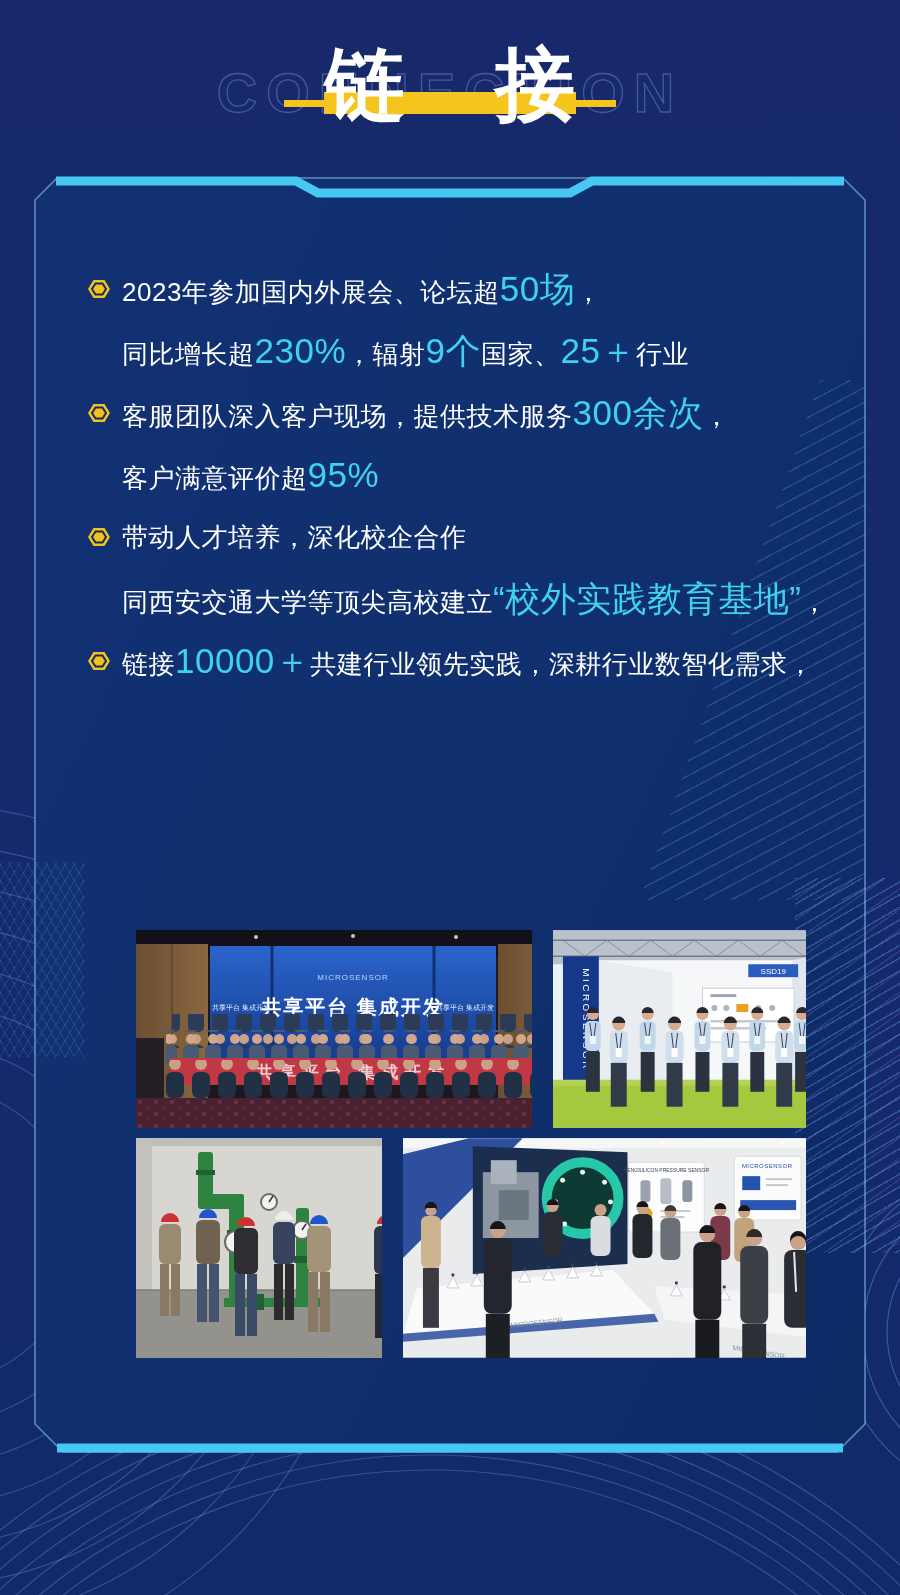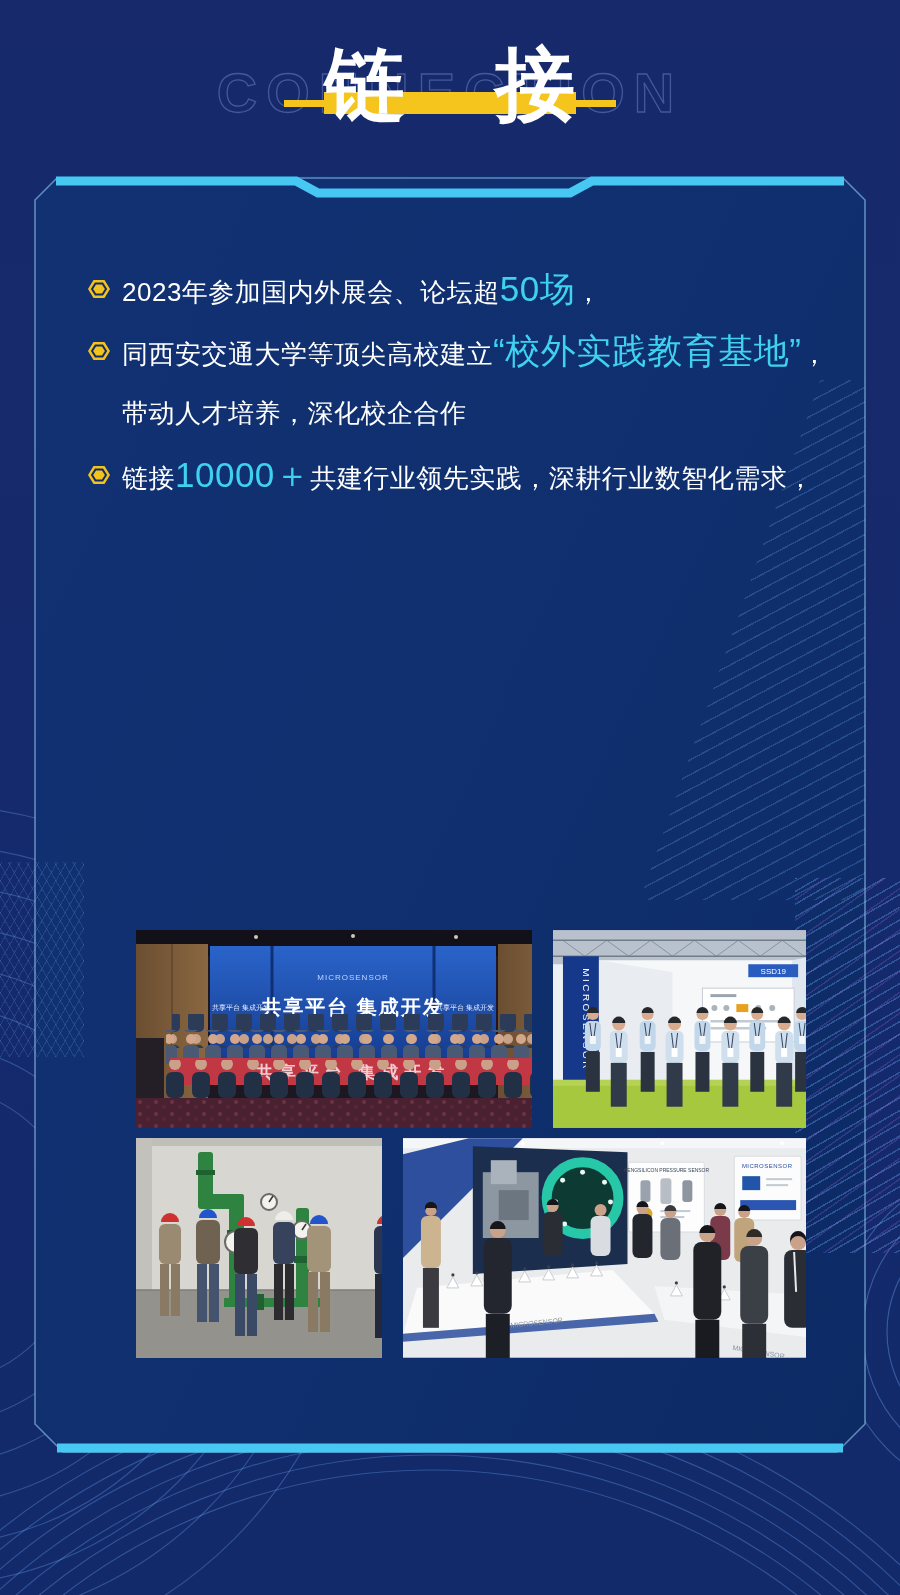--- a/index.html
+++ b/index.html
@@ -104,30 +104,41 @@
   </div>
 
   <div class="bullet-list">
       <div class="bullet-item">
         <span class="hex"><svg width="22" height="20" viewBox="0 0 22 20">
             <polygon points="5.5,1 16.5,1 22,10 16.5,19 5.5,19 0,10" fill="#F2C31D"></polygon>
             <polygon points="7.5,4.5 14.5,4.5 18,10 14.5,15.5 7.5,15.5 4,10" fill="none" stroke="#142A66" stroke-width="2"></polygon>
           </svg></span>
         <div>
           <div class="bline"><span class="seg">2023年参加国内外展会、论坛超</span><span class="seg hl">50场</span><span class="seg">，</span></div>
+          <div class="bline"><span class="seg">同比增长超</span><span class="seg hl">230%</span><span class="seg">，辐射</span><span class="seg hl">9个</span><span class="seg">国家、</span><span class="seg hl">25＋</span><span class="seg">行业</span></div>
         </div>
       </div>
       <div class="bullet-item">
         <span class="hex"><svg width="22" height="20" viewBox="0 0 22 20">
             <polygon points="5.5,1 16.5,1 22,10 16.5,19 5.5,19 0,10" fill="#F2C31D"></polygon>
             <polygon points="7.5,4.5 14.5,4.5 18,10 14.5,15.5 7.5,15.5 4,10" fill="none" stroke="#142A66" stroke-width="2"></polygon>
           </svg></span>
         <div>
+          <div class="bline"><span class="seg">客服团队深入客户现场，提供技术服务</span><span class="seg hl">300余次</span><span class="seg">，</span></div>
+          <div class="bline"><span class="seg">客户满意评价超</span><span class="seg hl">95%</span></div>
+        </div>
+      </div>
+      <div class="bullet-item">
+        <span class="hex"><svg width="22" height="20" viewBox="0 0 22 20">
+            <polygon points="5.5,1 16.5,1 22,10 16.5,19 5.5,19 0,10" fill="#F2C31D"></polygon>
+            <polygon points="7.5,4.5 14.5,4.5 18,10 14.5,15.5 7.5,15.5 4,10" fill="none" stroke="#142A66" stroke-width="2"></polygon>
+          </svg></span>
+        <div>
+          <div class="bline"><span class="seg">带动人才培养，深化校企合作</span></div>
           <div class="bline"><span class="seg">同西安交通大学等顶尖高校建立</span><span class="seg hl">“校外实践教育基地”</span><span class="seg">，</span></div>
-          <div class="bline"><span class="seg">带动人才培养，深化校企合作</span></div>
         </div>
       </div>
       <div class="bullet-item">
         <span class="hex"><svg width="22" height="20" viewBox="0 0 22 20">
             <polygon points="5.5,1 16.5,1 22,10 16.5,19 5.5,19 0,10" fill="#F2C31D"></polygon>
             <polygon points="7.5,4.5 14.5,4.5 18,10 14.5,15.5 7.5,15.5 4,10" fill="none" stroke="#142A66" stroke-width="2"></polygon>
           </svg></span>
         <div>
           <div class="bline"><span class="seg">链接</span><span class="seg hl">10000＋</span><span class="seg">共建行业领先实践，深耕行业数智化需求，</span></div>
         </div>

